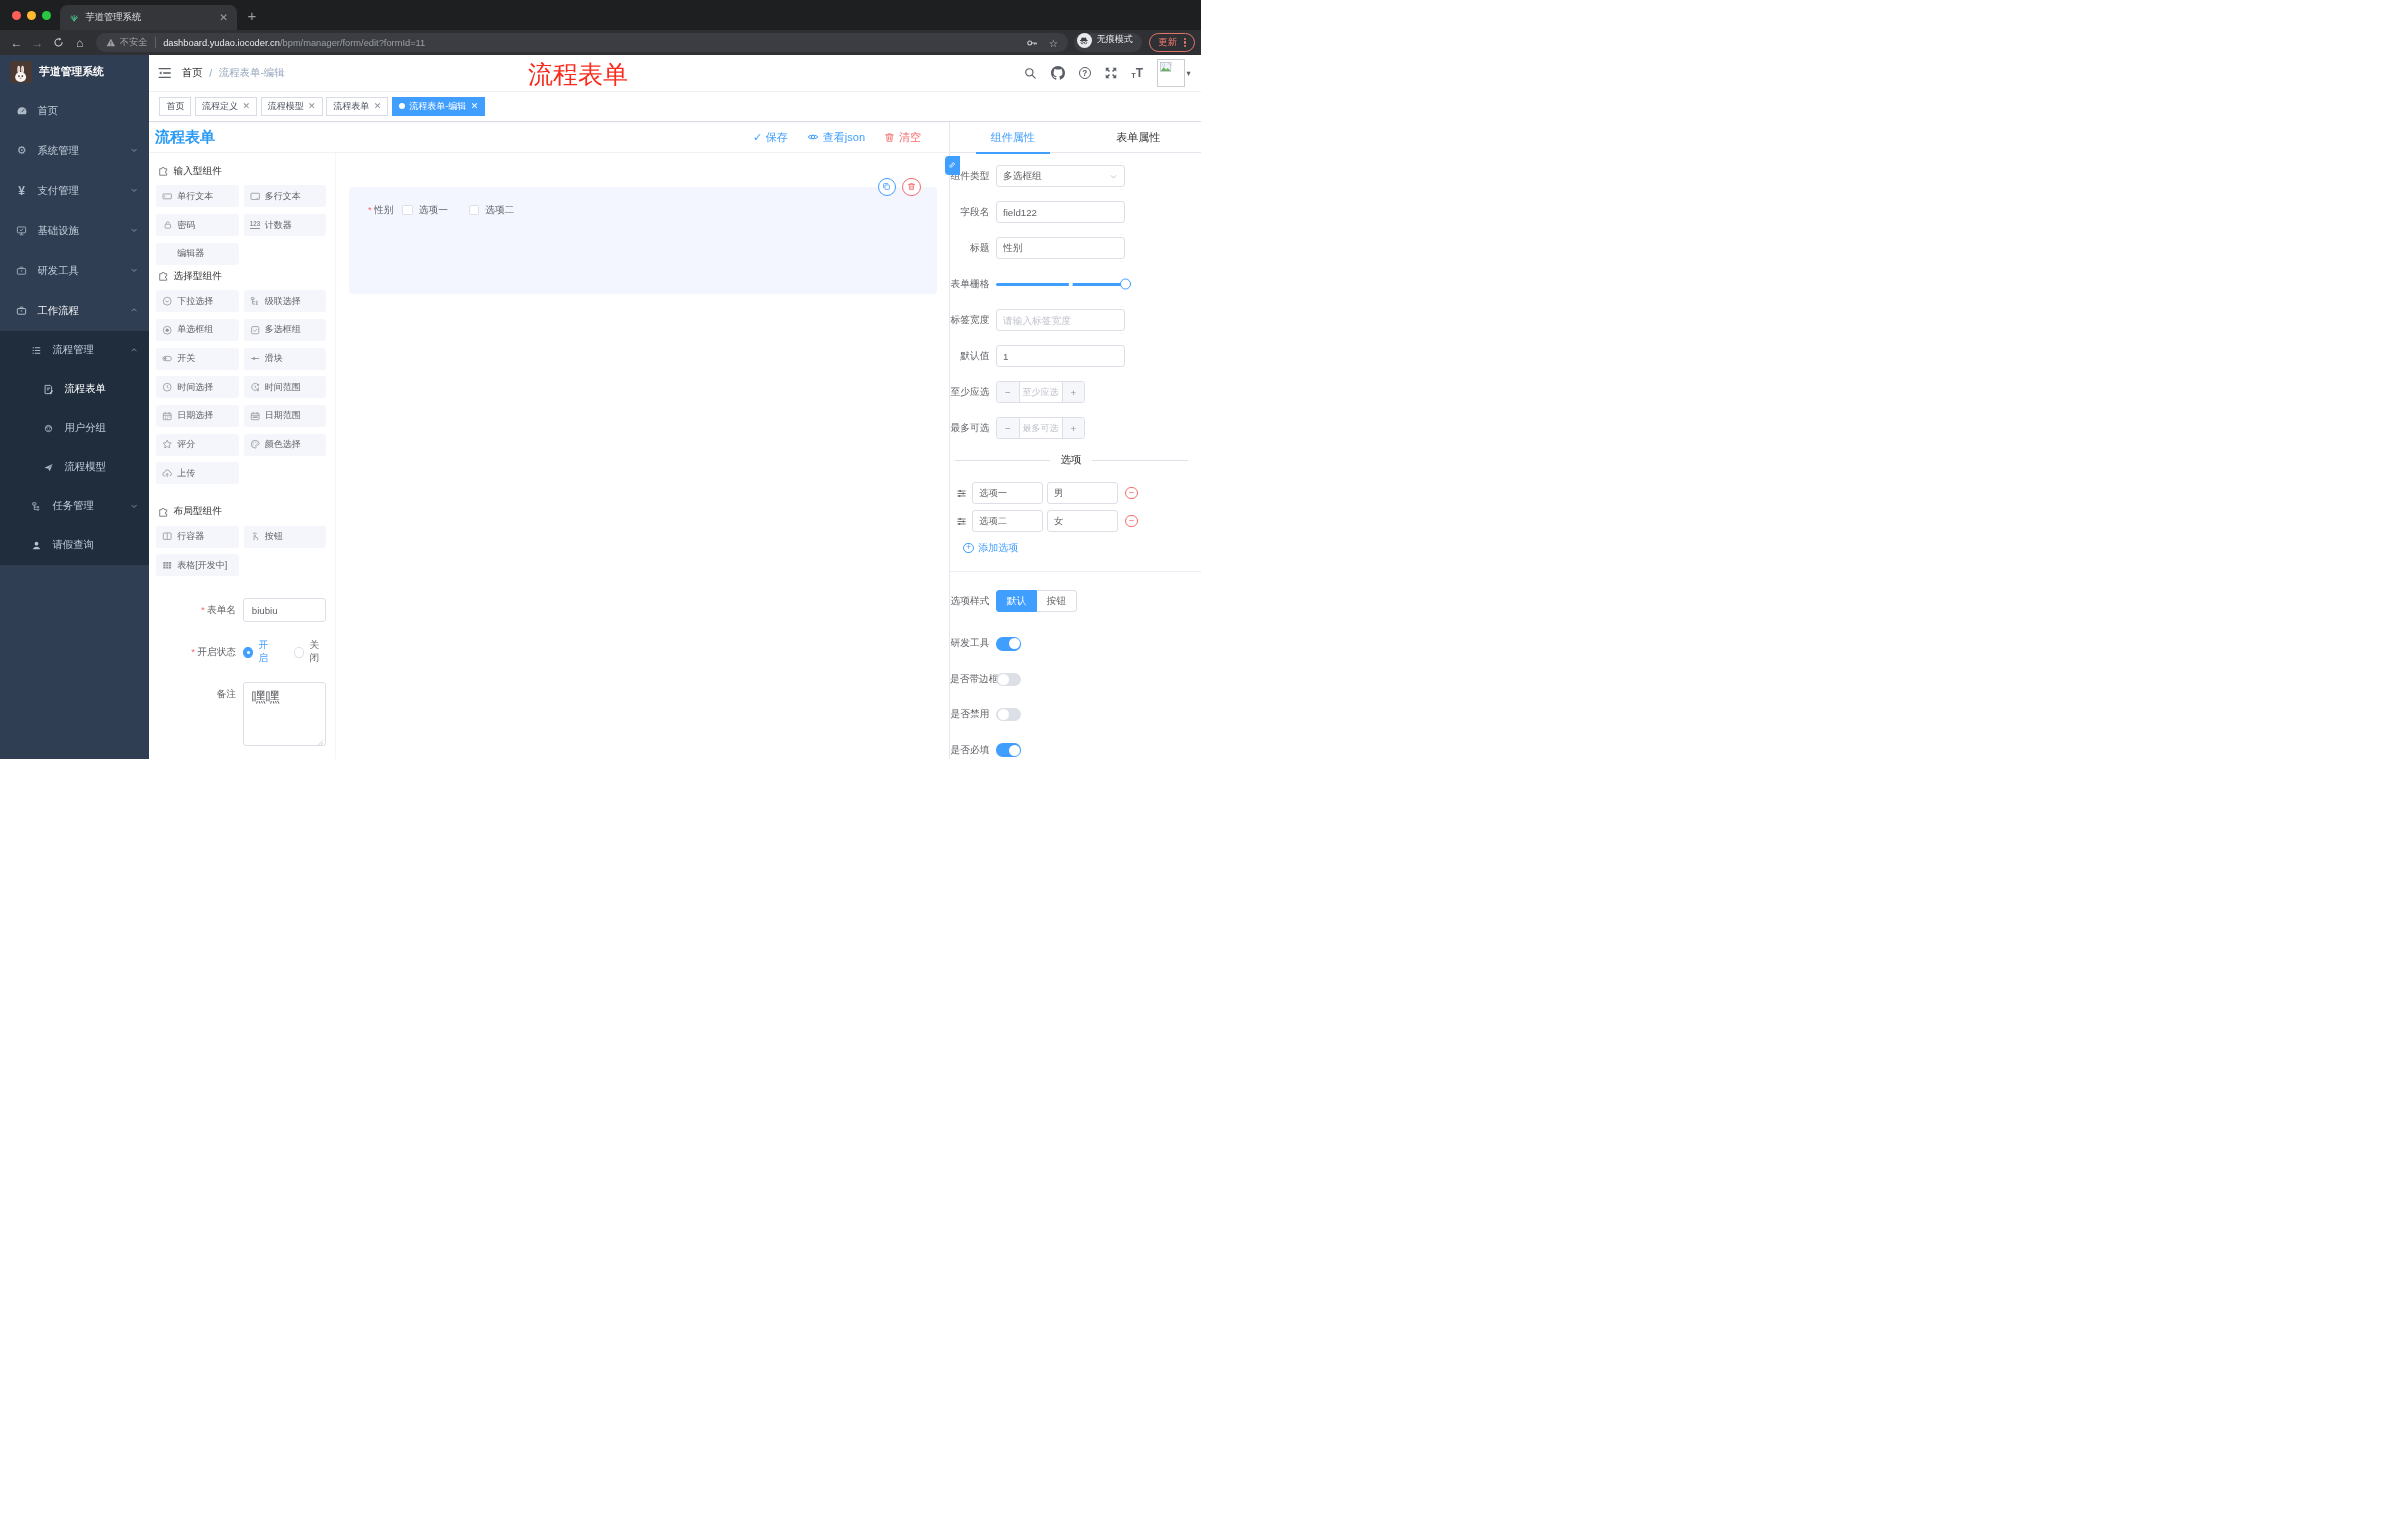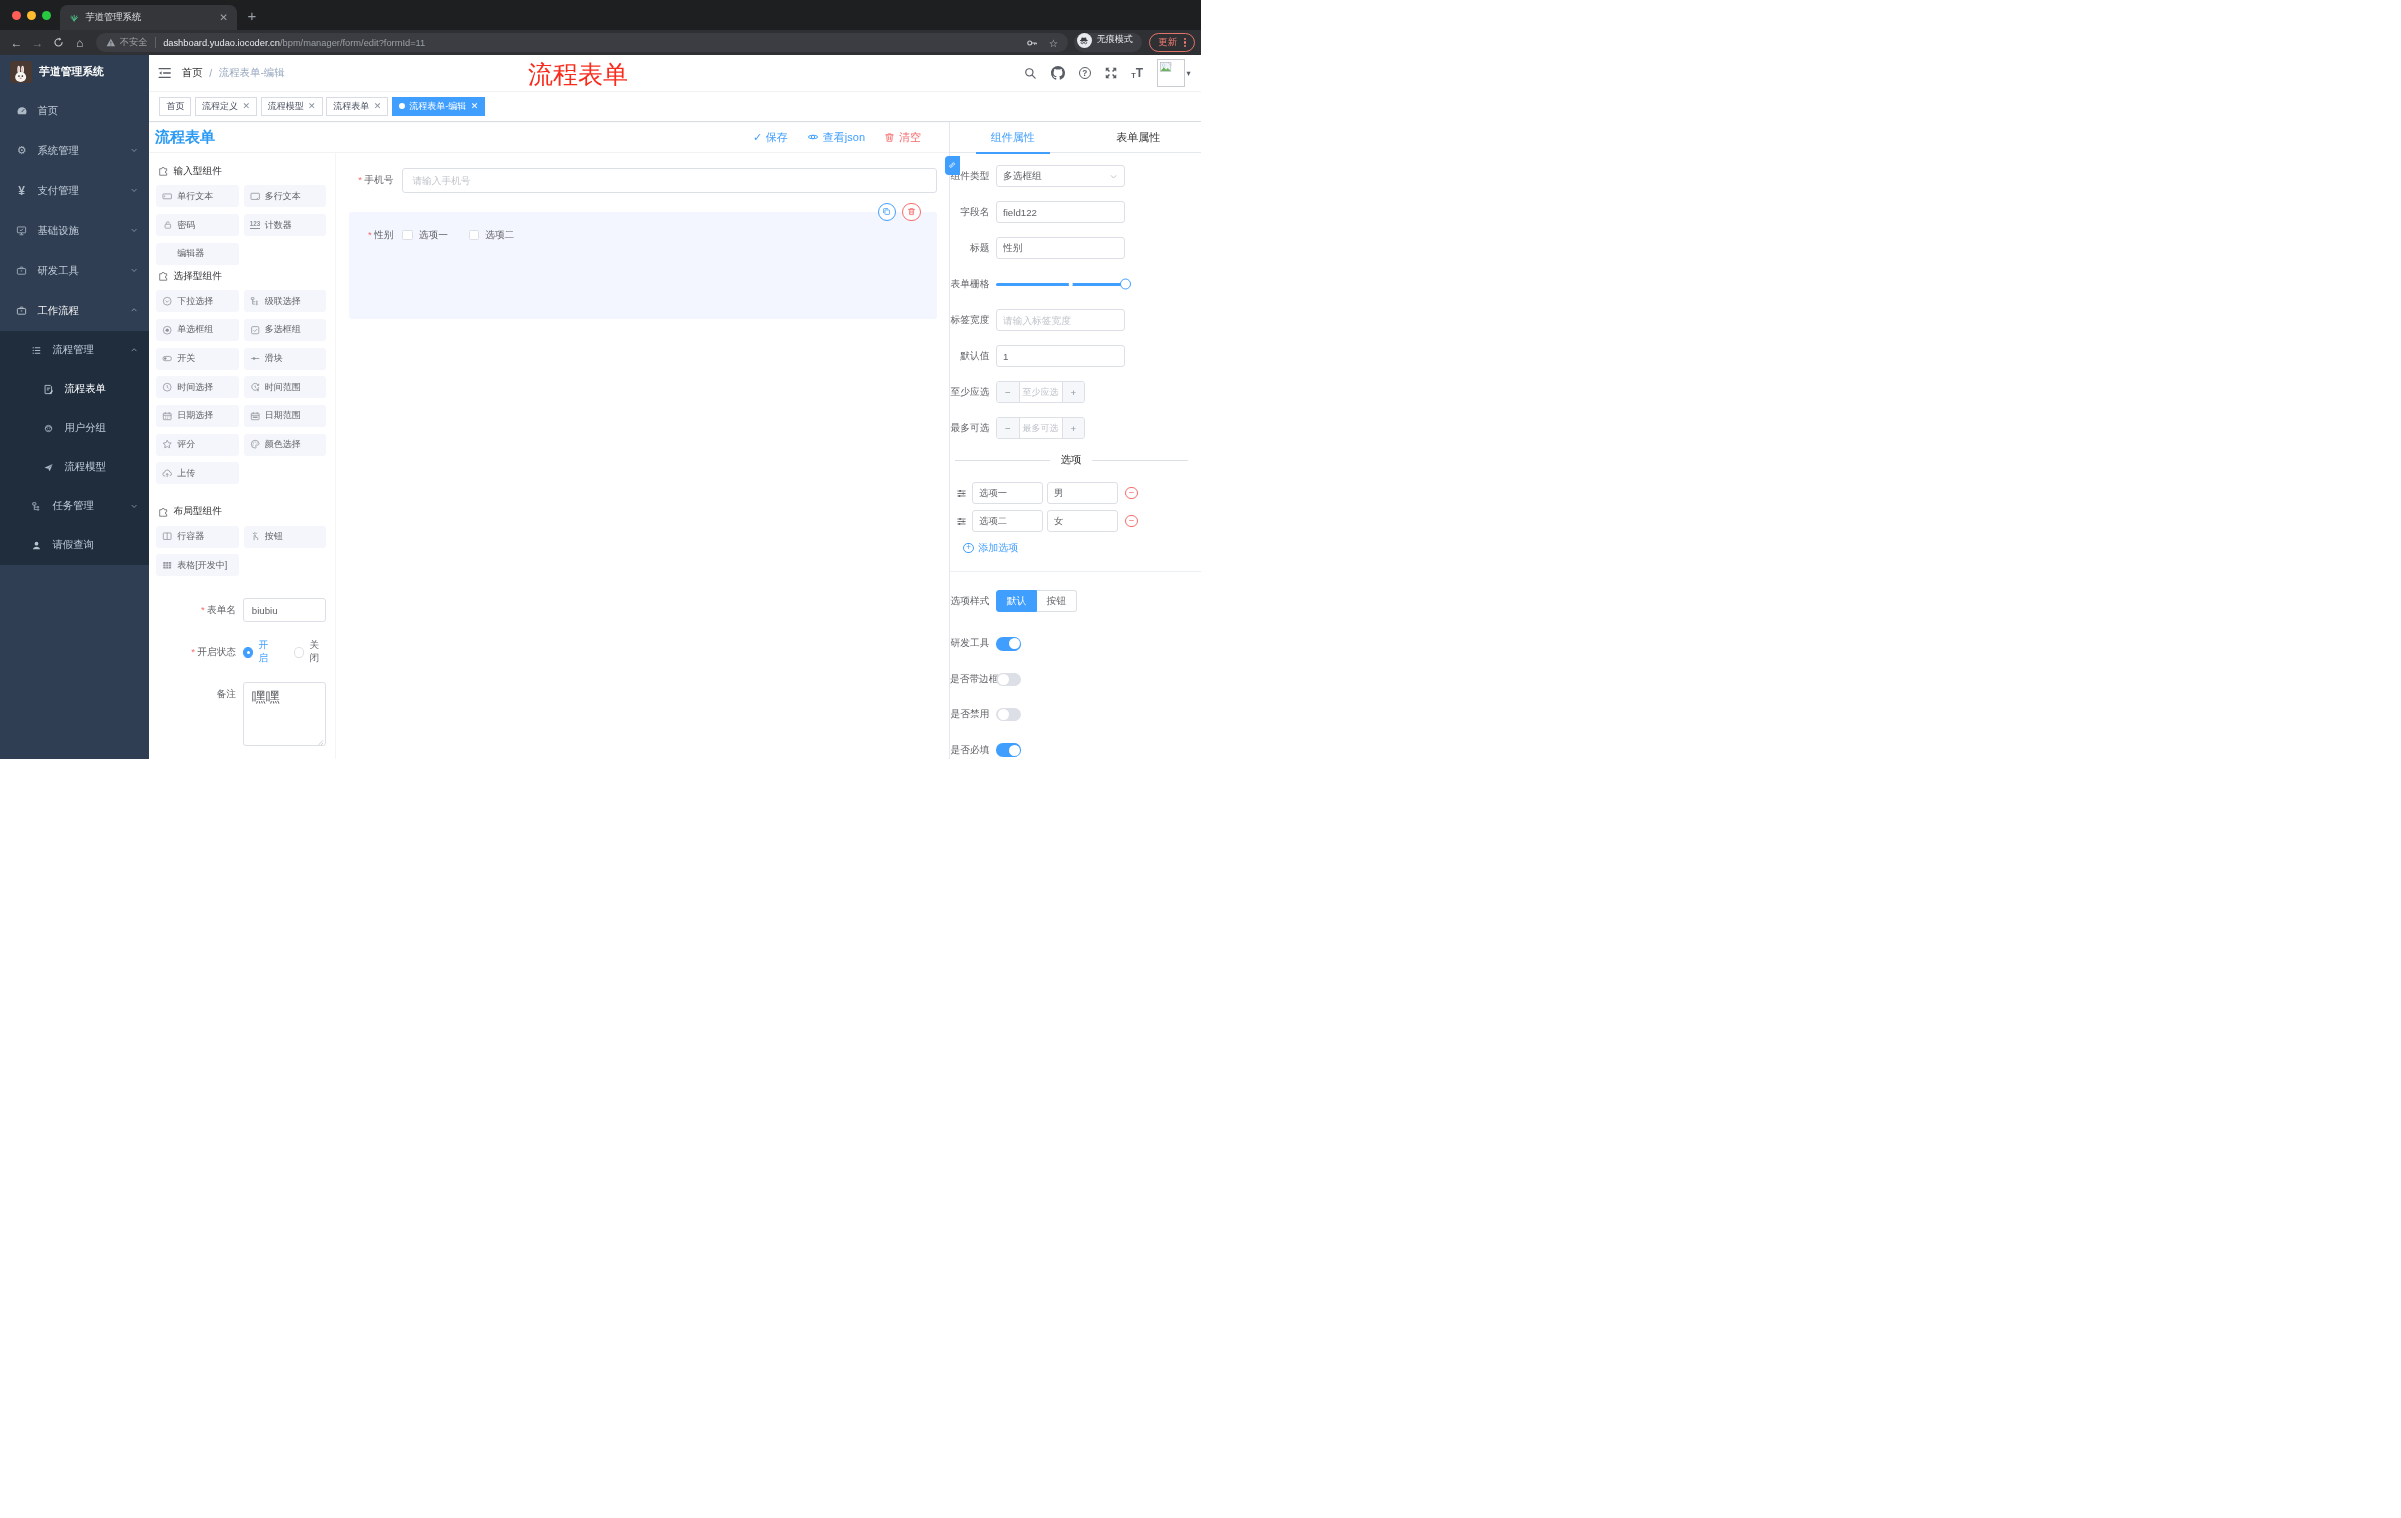--- a/index.html
+++ b/index.html
@@ -808,24 +808,20 @@
                       <svg width="6.7" height="6.7" viewBox="0 0 9 9" stroke="#b9bec4" stroke-width="1">
                           <path d="M8 2 2 8M8 5.5 5.5 8"></path>
                         </svg>
                     </span>
                   </span>
                 </div>
               </div>
             </div>
 
             <div class="canvas">
-              <div class="fitem">
-                <span class="flabel"><span class="star-req">*</span><span>手机号</span></span>
-                <input class="finput" readonly="" placeholder="请输入手机号" style="">
-              </div>
 
               <div class="selected-block">
                 <div class="block-actions">
                   <span class="act-circle copy">
                     <svg width="9" height="9" viewBox="0 0 16 16" fill="none" stroke="#409eff" stroke-width="1.4">
                         <rect x="5.2" y="5.2" width="8" height="8" rx="1"></rect>
                         <path d="M2.8 10.8V3.8a1 1 0 0 1 1-1h7"></path>
                       </svg>
                   </span>
                   <span class="act-circle del">

